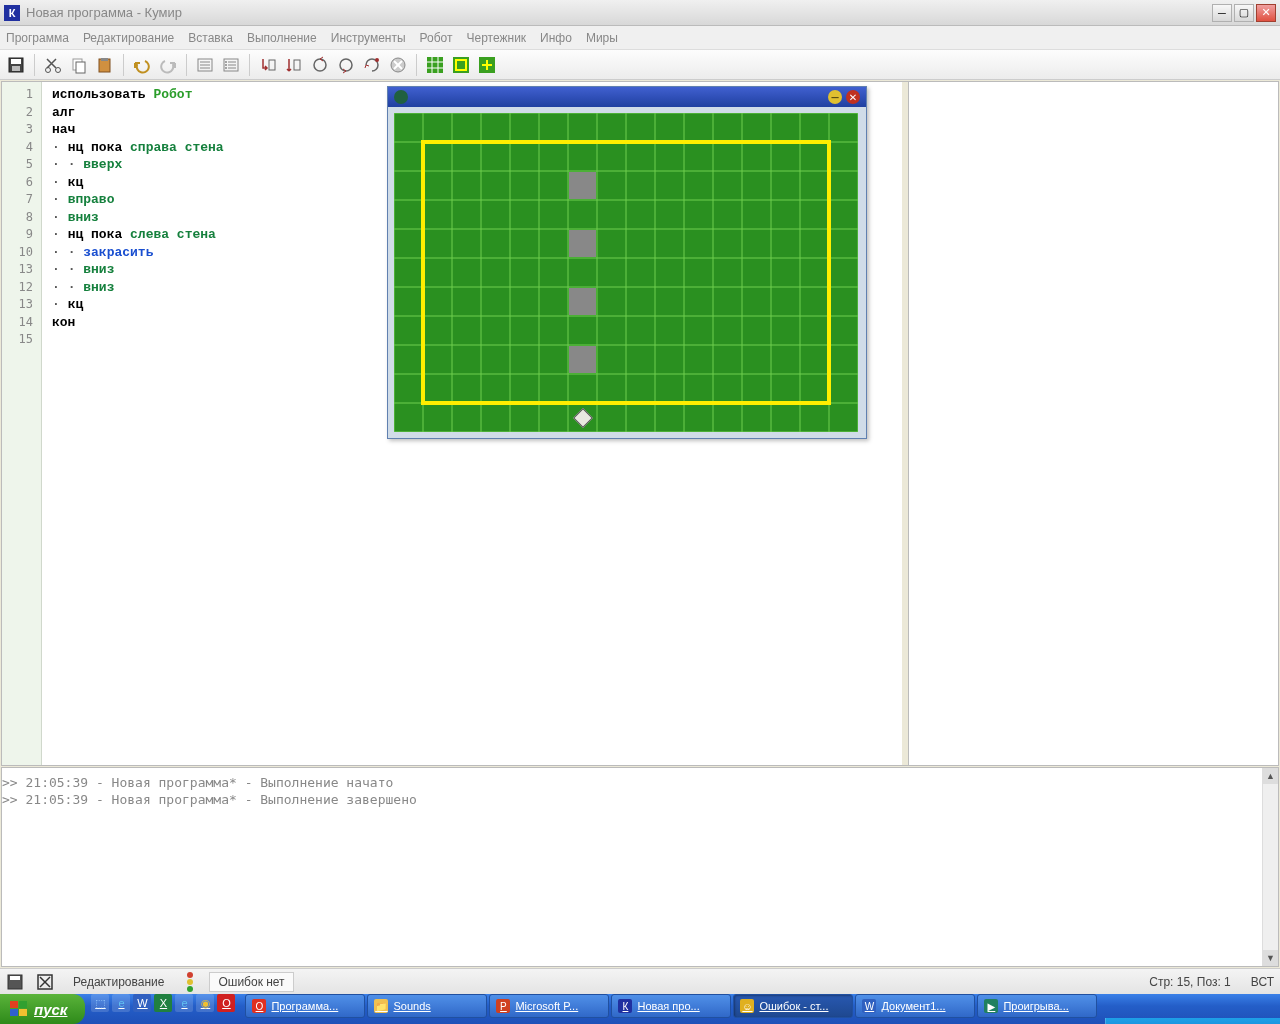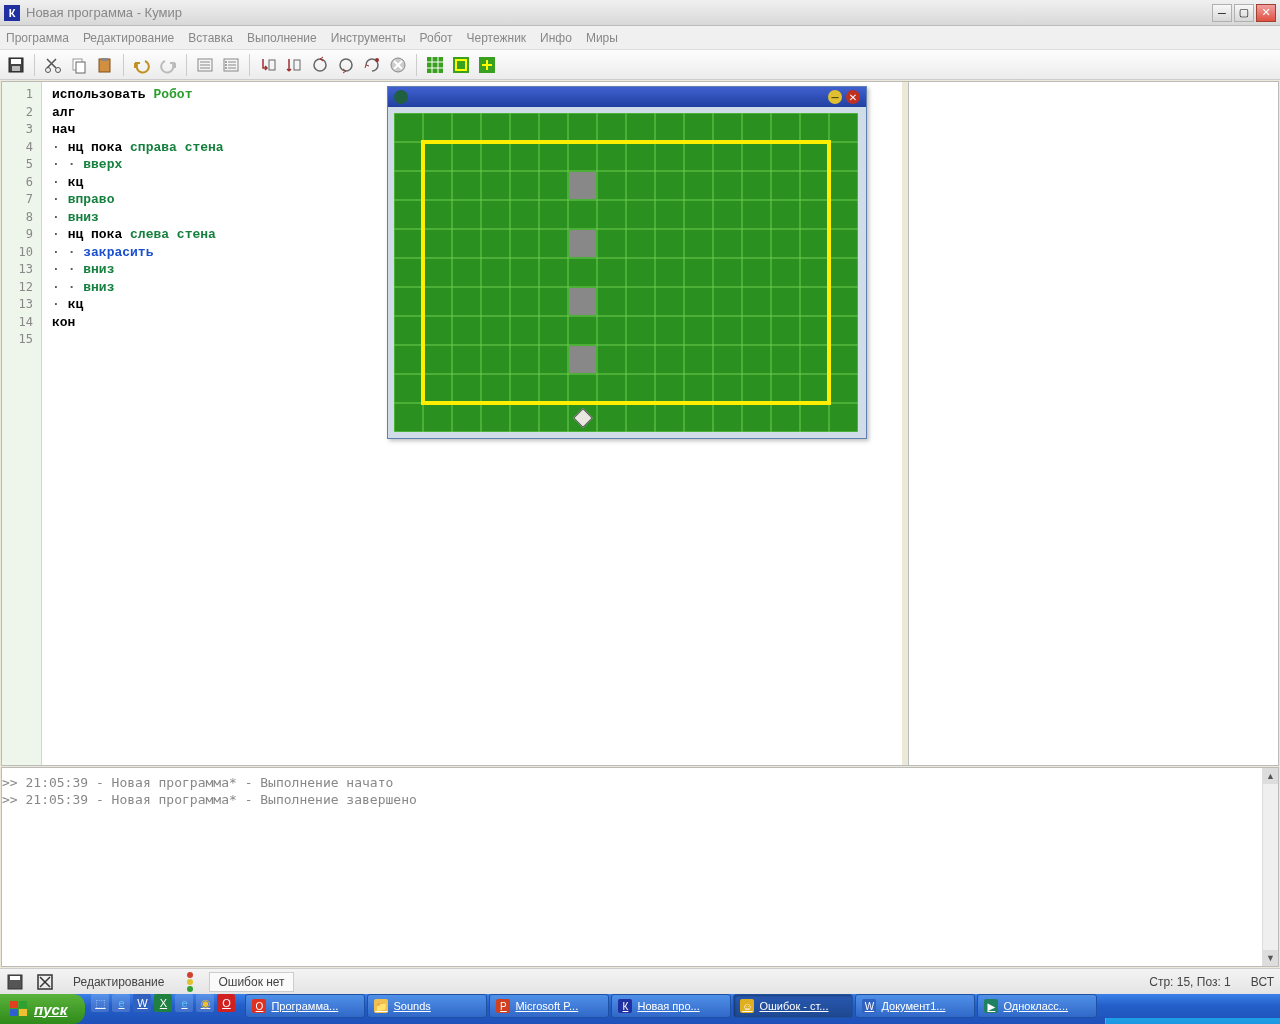--- a/index.html
+++ b/index.html
@@ -360,21 +360,21 @@
       <div class="task active">
         <div class="ticn" style="background:#e0b020;border-radius:2px">☺</div>
         <span>Ошибок - ст...</span>
       </div>
       <div class="task">
         <div class="ticn" style="background:#3060c0;border-radius:2px">W</div>
         <span>Документ1...</span>
       </div>
       <div class="task">
         <div class="ticn" style="background:#208060;border-radius:2px">▶</div>
-        <span>Однокласс...</span>
+        <span>Проигрыва...</span>
       </div>
     </div>
   <div class="tray">
     <div class="tic">RU</div>
     <div class="tic">‹</div>
     <div class="tic" style="color:#f04030">◆</div>
     <div class="tic" style="color:#f08030">▦</div>
     <div class="tic" style="color:#f0c030">⚑</div>
     <div class="tic">🔊</div>
     <div class="clock">21:06</div>

